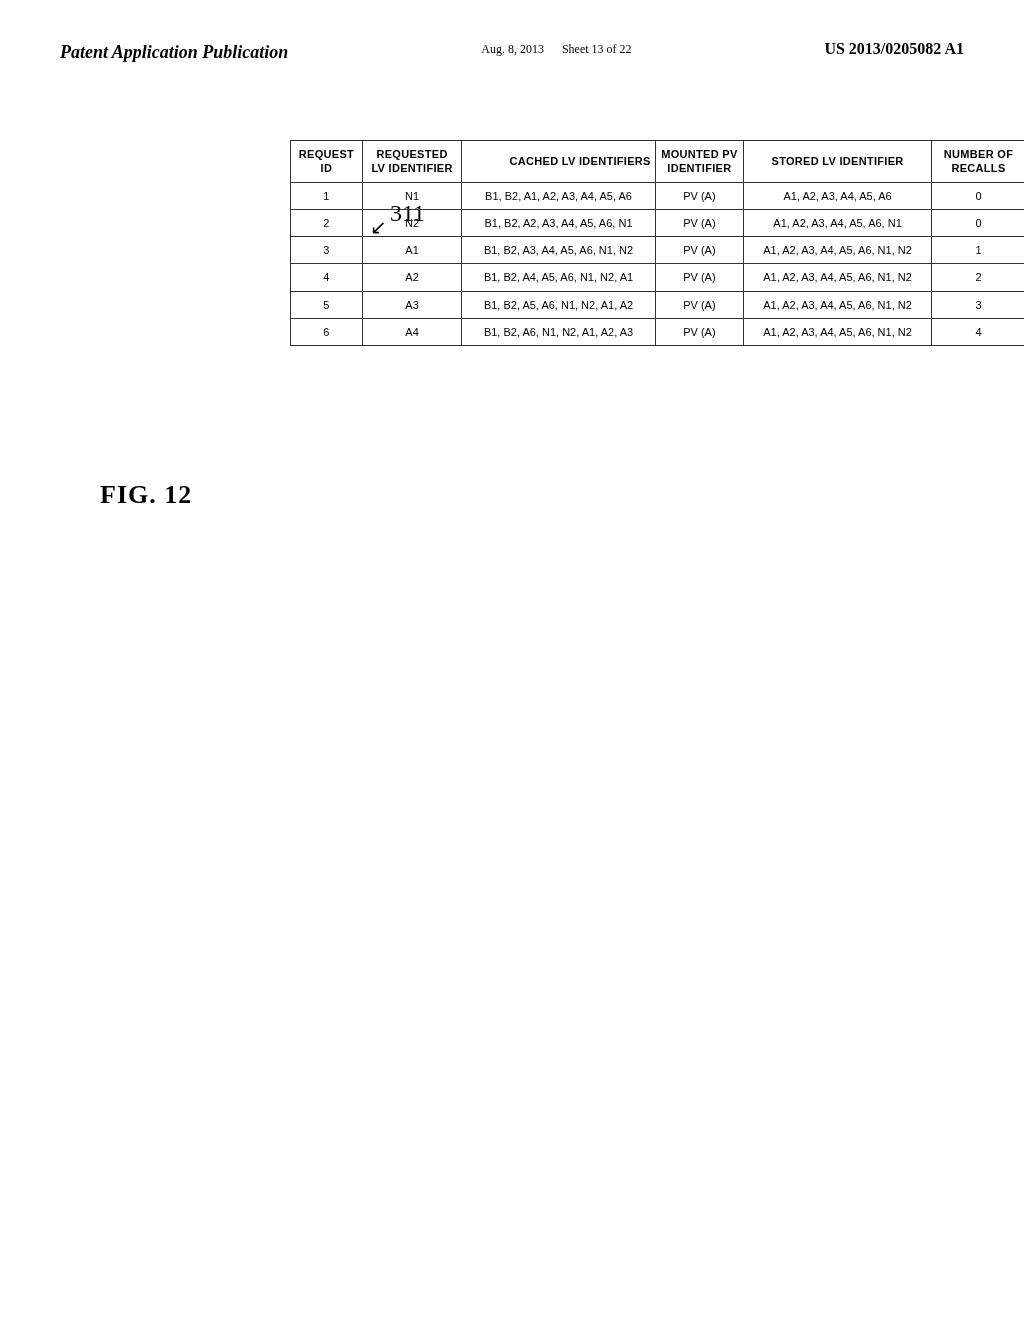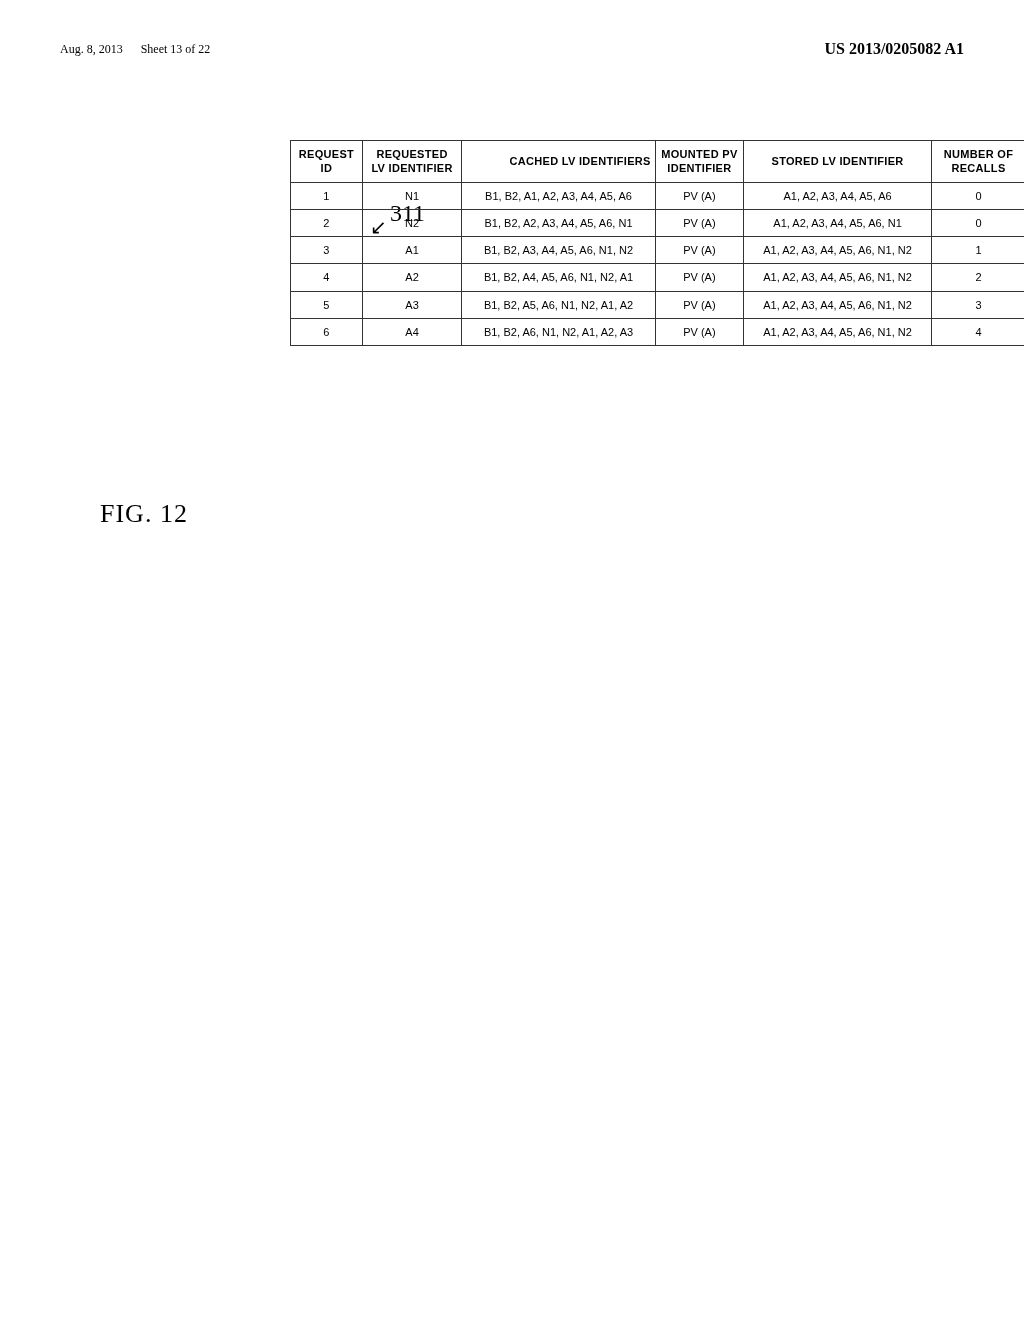--- a/index.html
+++ b/index.html
@@ -39,23 +39,23 @@
 
     .header-right {
       font-size: 16px;
       font-weight: bold;
       text-align: center;
     }
 
     .fig-label {
       position: absolute;
       left: 100px;
-      top: 499px;
+      top: 480px;
       font-size: 26px;
-      font-weight: normal;
+      font-weight: bold;
       letter-spacing: 1px;
     }
 
     .diagram-number {
       position: absolute;
       left: 390px;
       top: 200px;
       font-size: 24px;
     }
 
@@ -103,20 +103,21 @@
     .col-number { width: 85px; }
 
     td {
       font-size: 11px;
     }
   </style>
 </head>
 <body>
 
 <div class="header">
+  <div class="header-left">Patent Application Publication</div>
   <div class="header-center">
     <span>Aug. 8, 2013</span>
     &nbsp;&nbsp;&nbsp;&nbsp;
     <span>Sheet 13 of 22</span>
   </div>
   <div class="header-right">US 2013/0205082 A1</div>
 </div>
 
 <div class="diagram-number">
   <span>311</span>

